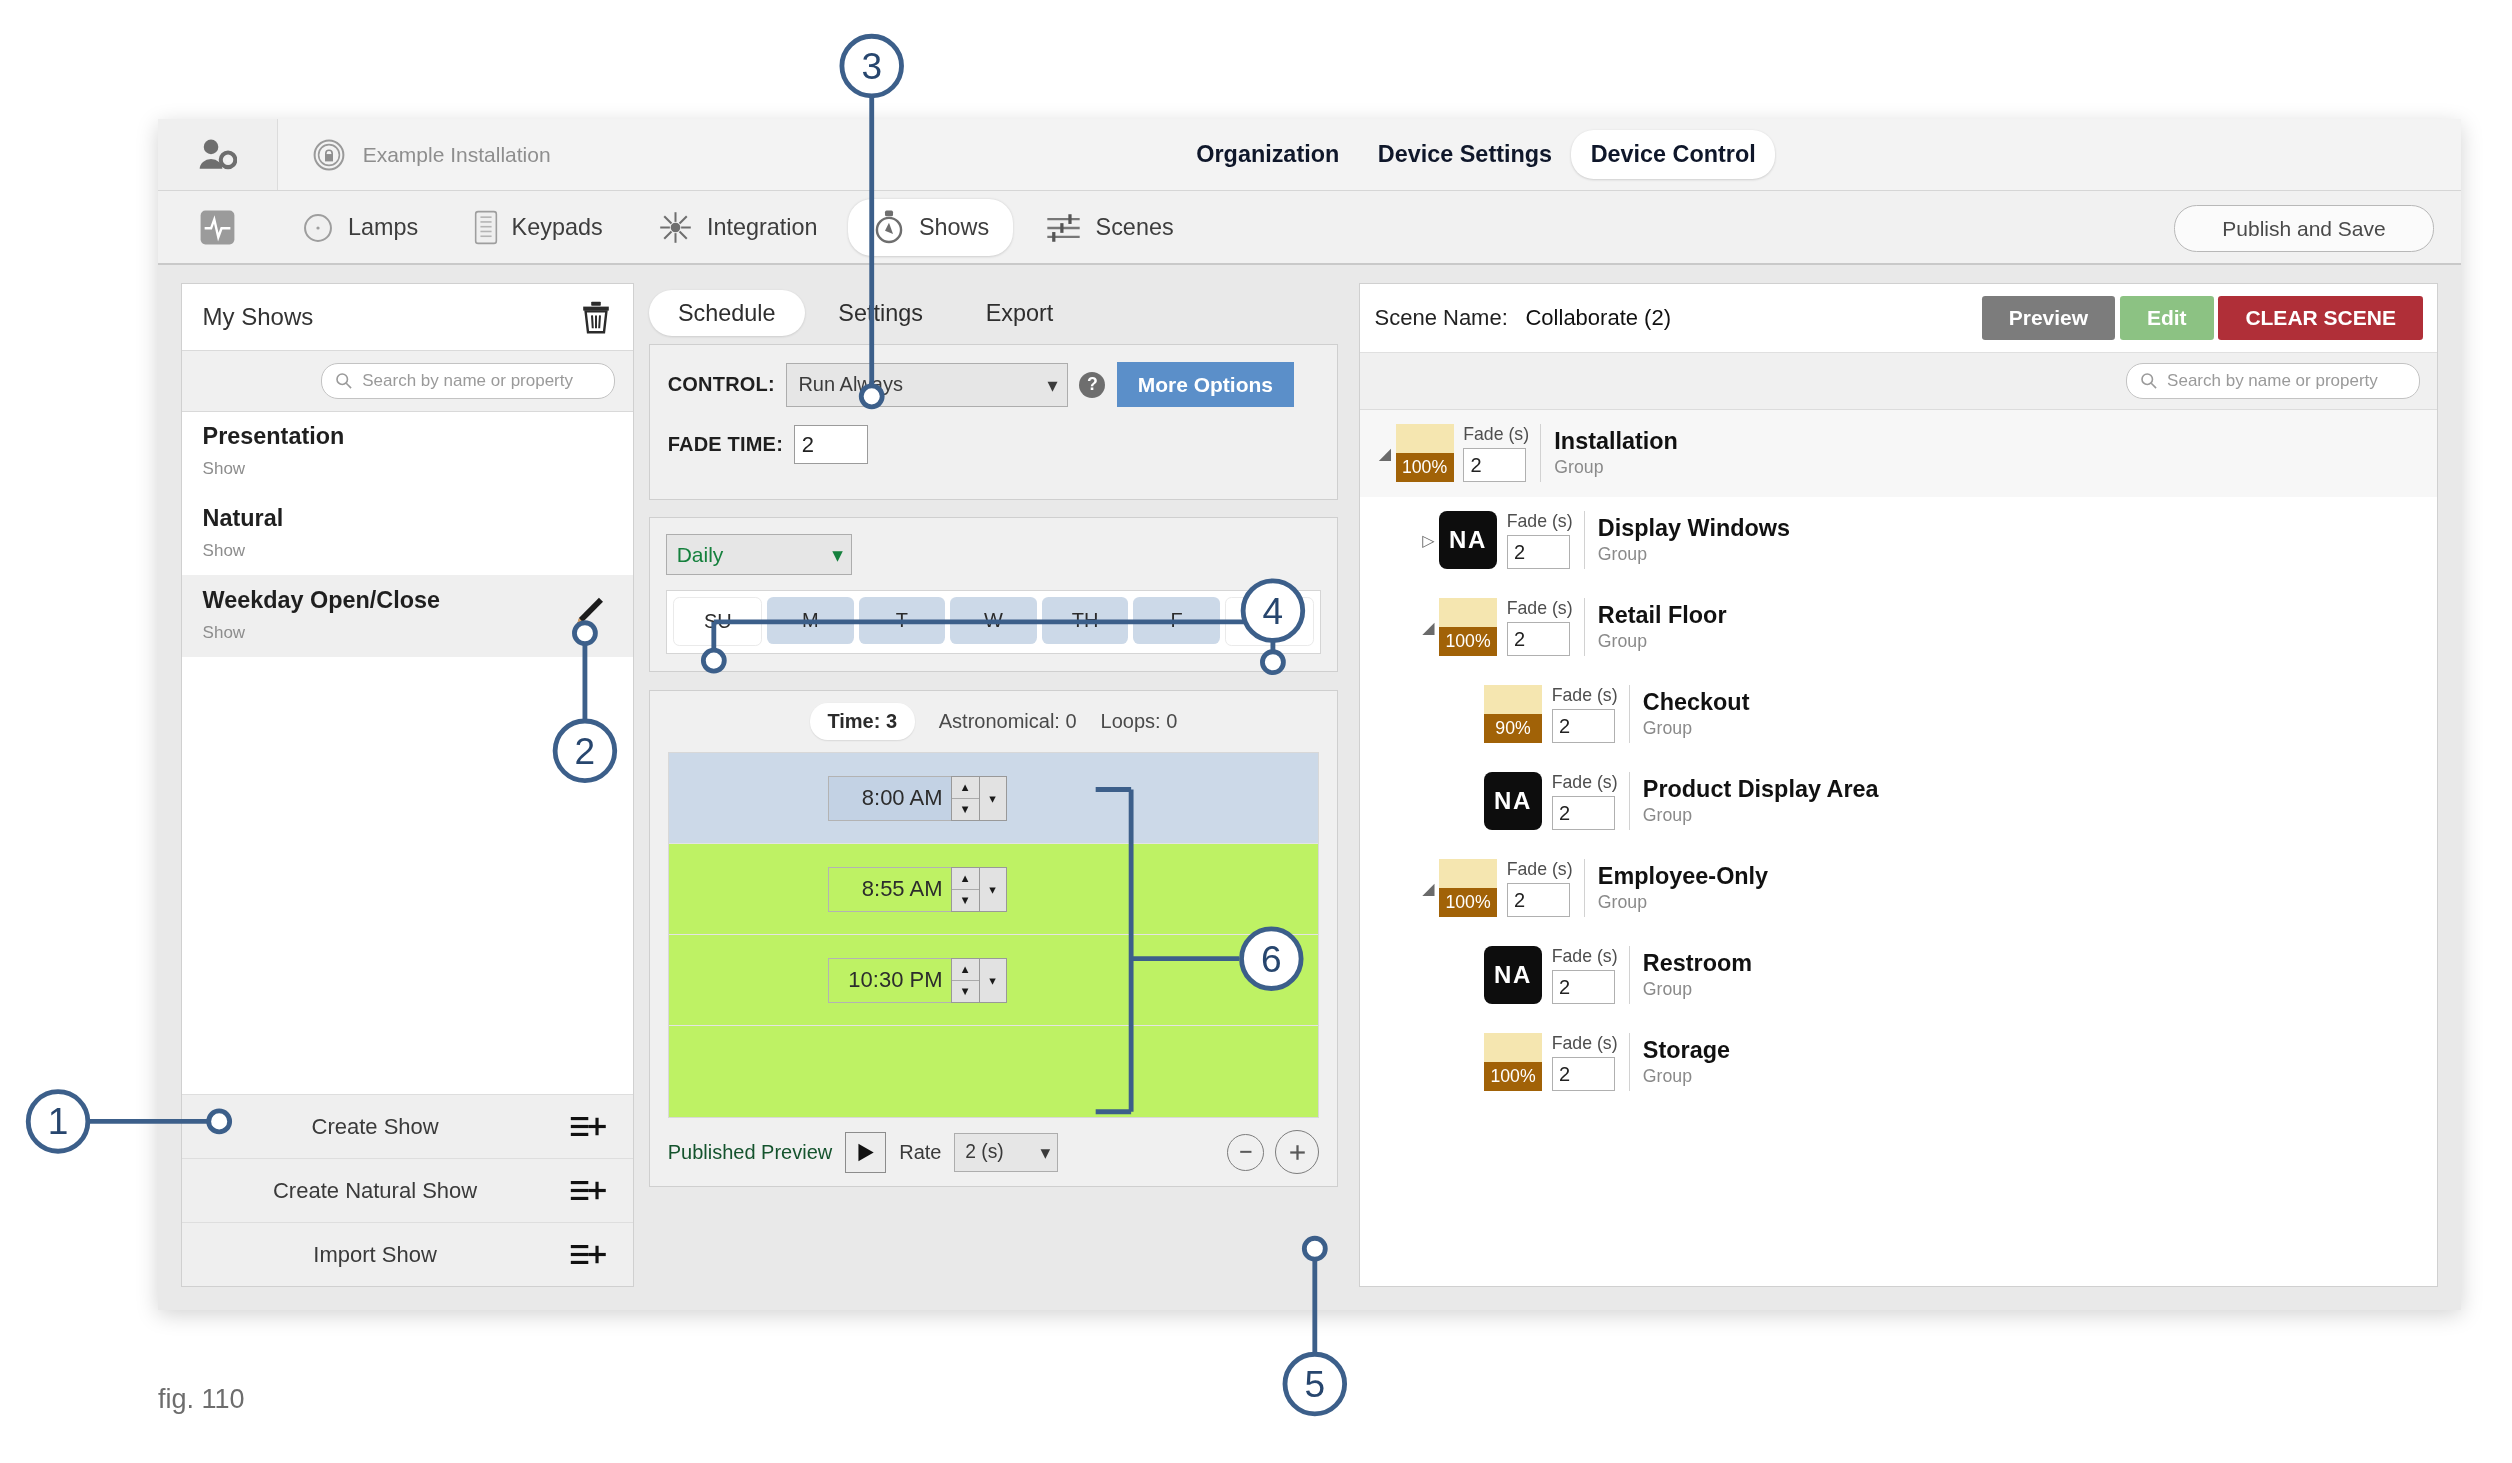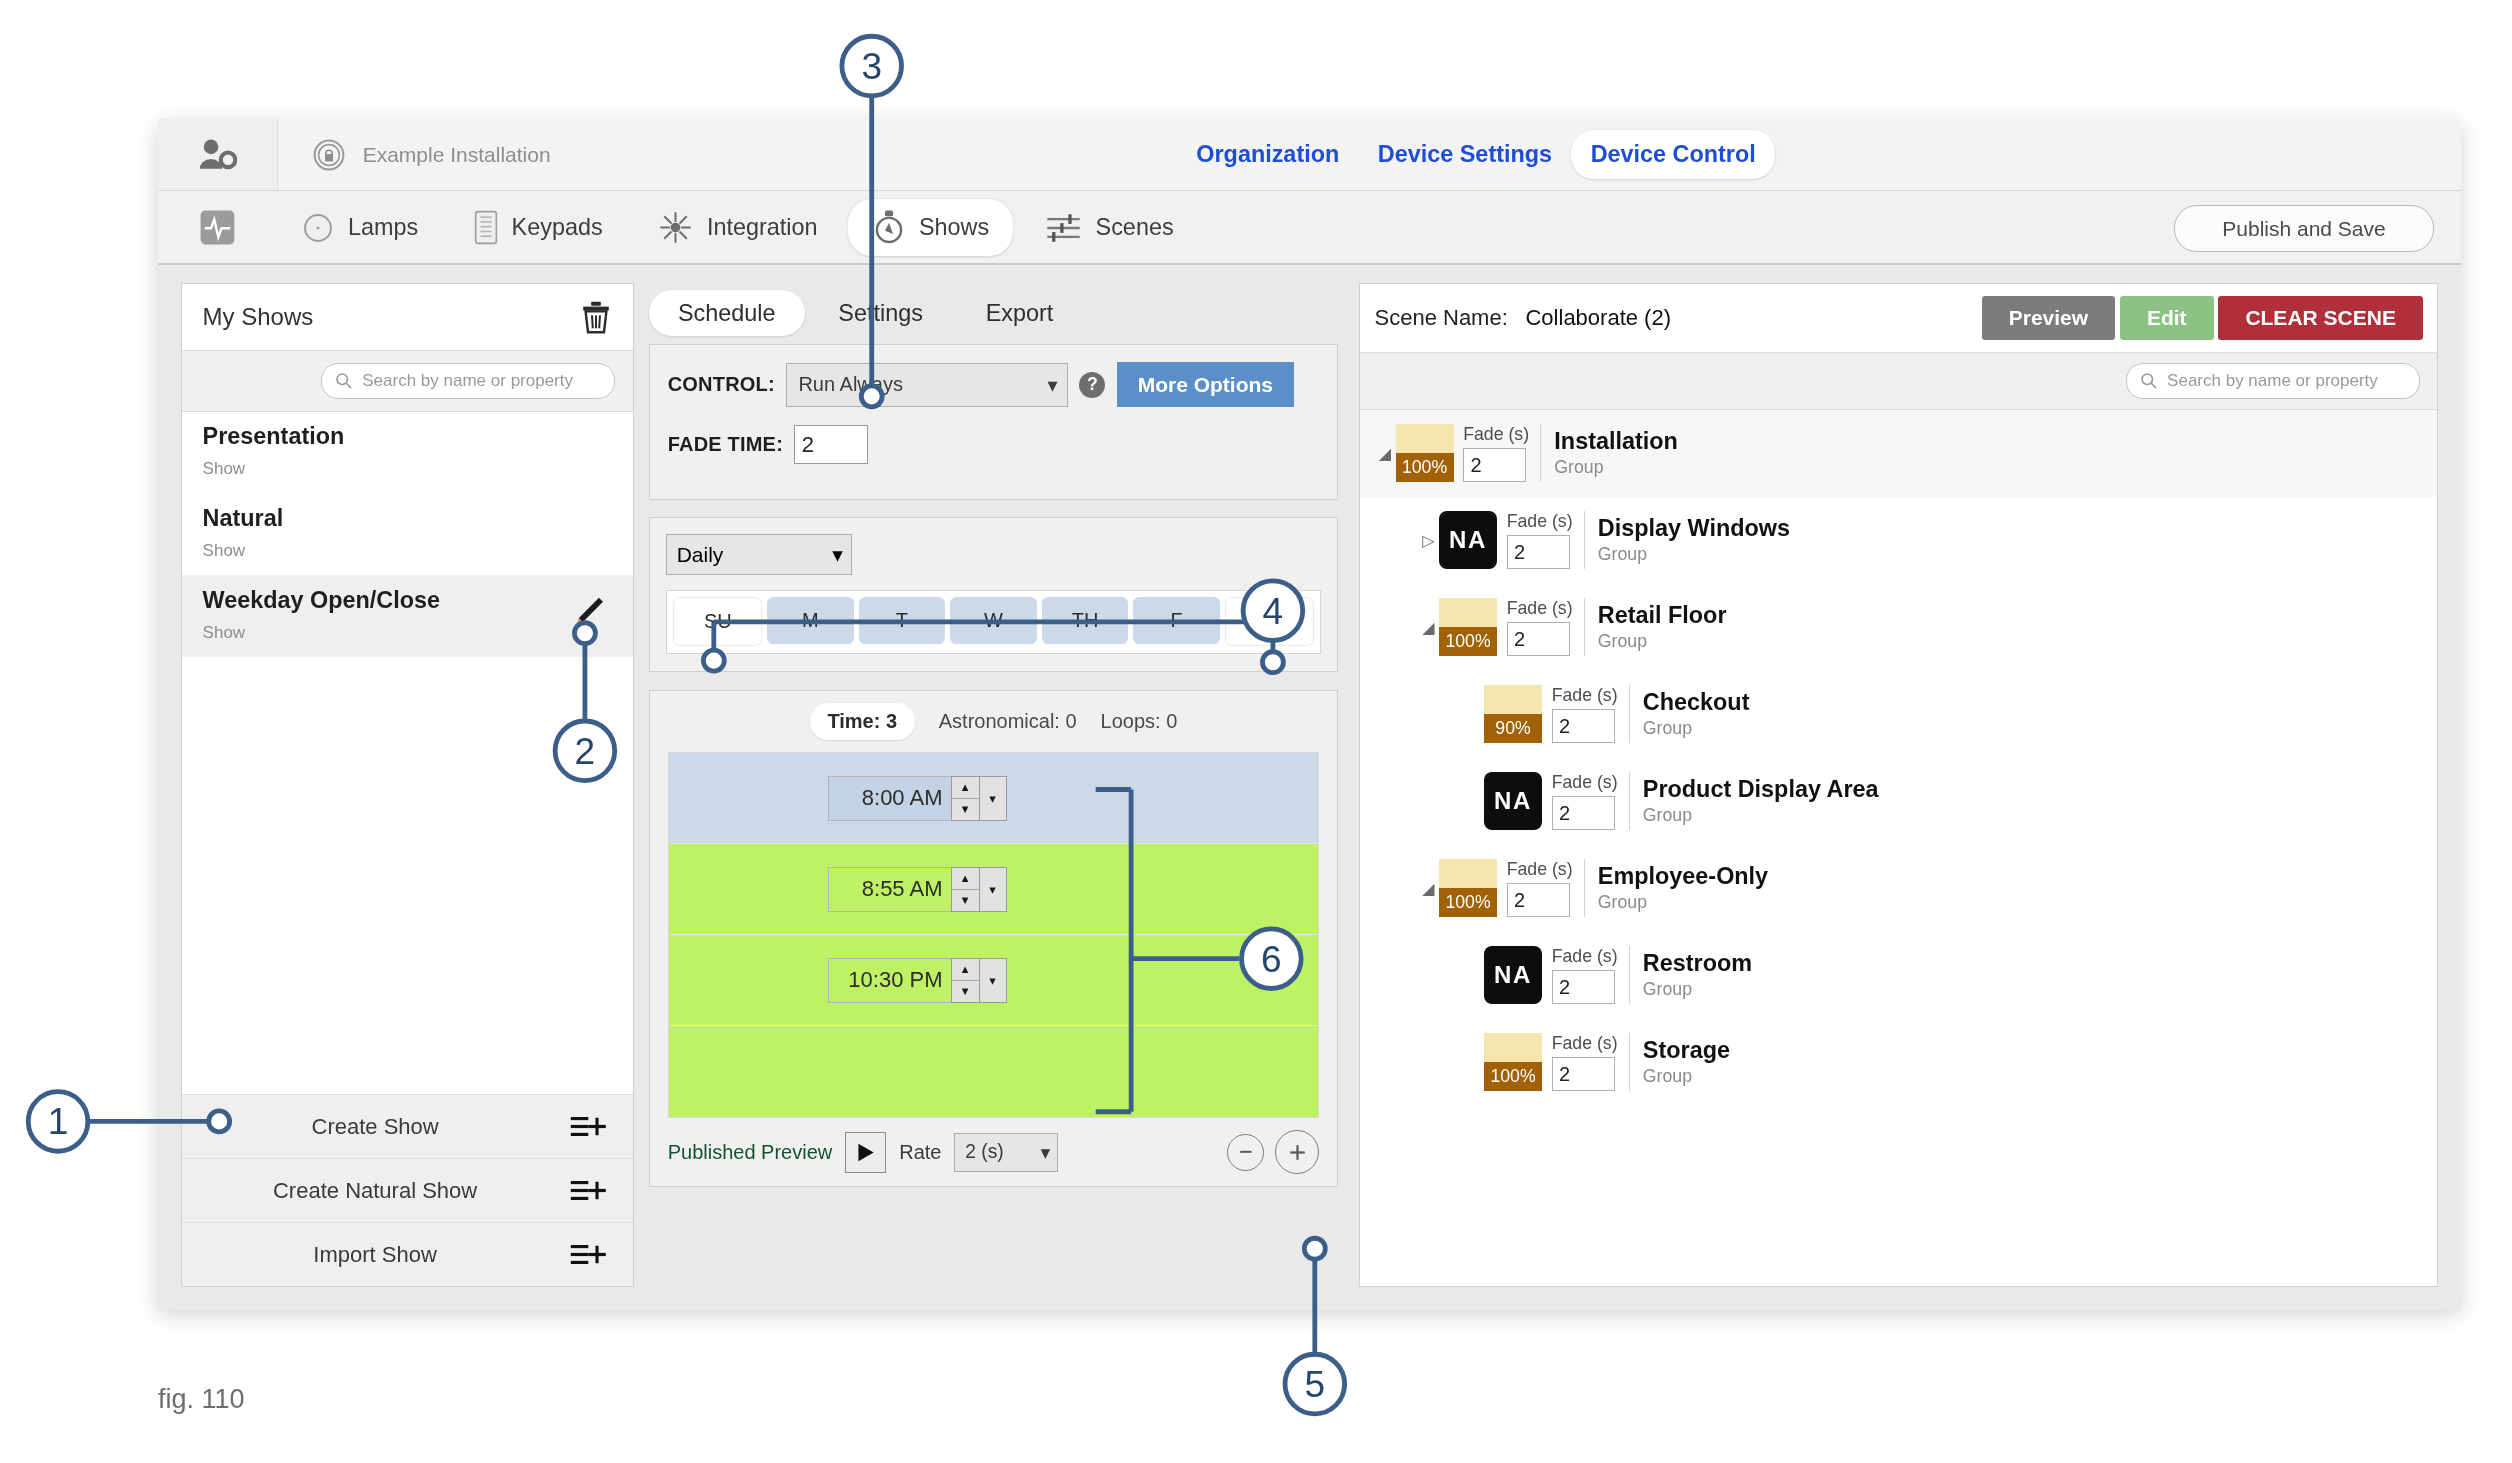--- a/index.html
+++ b/index.html
@@ -43,21 +43,21 @@
     padding-left: 35px;
   }
   .install-label {
     font-size: 21px; color: #8e8e8e;
   }
   .topnav {
     position: absolute; left: 1019px; top: 0; height: 71px;
     display: flex; align-items: center; gap: 0px;
   }
   .topnav-item {
-    font-size: 23.4px; font-weight: bold; color: #1d4ed8;
+    font-size: 23.4px; font-weight: bold; color: #0f172a;
     padding: 11.3px 19.3px; border-radius: 22.6px;
     white-space: nowrap;
   }
   .topnav-item.active {
     background: #ffffff;
     box-shadow: 0 0.8px 2.4px rgba(0,0,0,0.18);
   }
 
   
   .secondbar {
@@ -188,21 +188,21 @@
   .fade-input {
     width: 74px; height: 39px; background: #fff; border: 0.8px solid #9b9b9b;
     font-size: 22px; color: #222; padding-left: 6.4px; box-sizing: border-box;
     display: flex; align-items: center;
   }
 
   .daily-card { padding: 16px 16px 17.7px 16px; }
   .daily-select {
     width: 166px; height: 39px; background: #e6e6e6; border: 0.8px solid #adadad;
     display: flex; align-items: center; justify-content: space-between;
-    padding: 0 8px 0 9.7px; font-size: 21px; color: #000000;
+    padding: 0 8px 0 9.7px; font-size: 21px; color: #15803d;
   }
   .days-row {
     margin-top: 14.5px; background: #ffffff; border: 0.8px solid #d5d5d5;
     display: flex; padding: 6.4px; gap: 4.8px;
   }
   .day {
     flex: 1; height: 47px; border-radius: 6.4px;
     display: flex; align-items: center; justify-content: center;
     font-size: 20px; color: #2b2b2b;
   }

